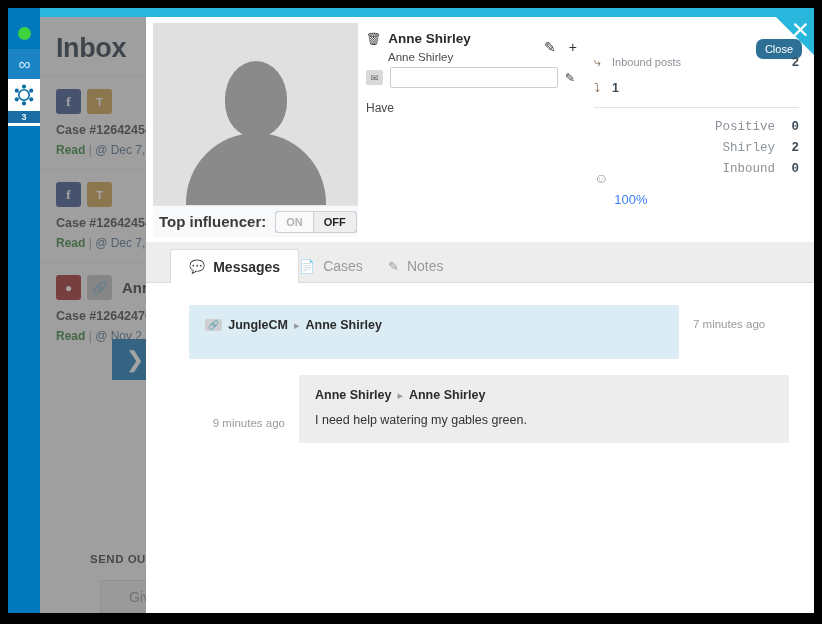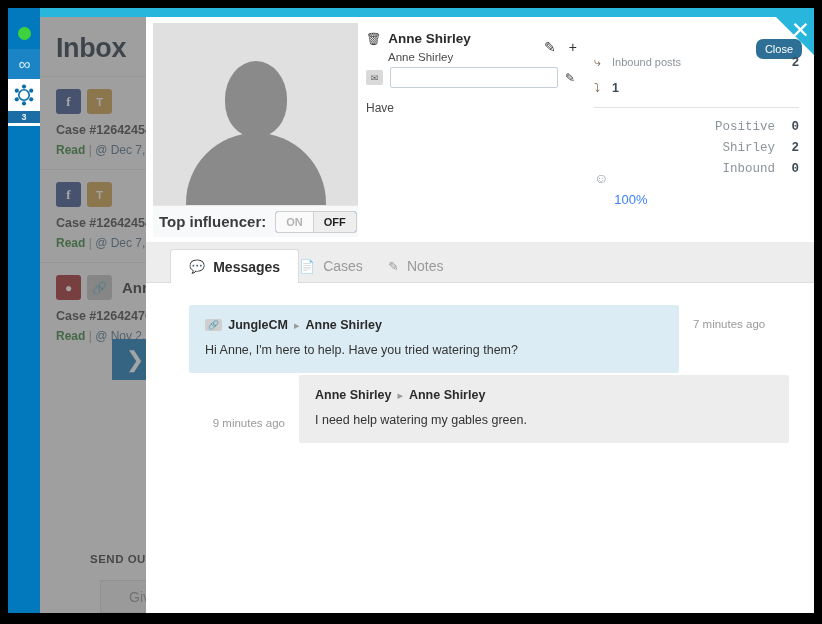--- a/index.html
+++ b/index.html
@@ -554,21 +554,20 @@
     <div id="msg-pane">
 
       <div class="bubble-row" id="row1">
         <div class="bubble bubble-in">
           <div class="bubble-head">
             <span class="link-chip">🔗</span>
             <span>JungleCM</span>
             <span class="arrow">▸</span>
             <span>Anne Shirley</span>
           </div>
-          <div class="bubble-body">Hi Anne, I'm here to help. Have you tried watering them?</div>
         </div>
         <div class="ts">7 minutes ago</div>
       </div>
 
       <div class="bubble-row" id="row2">
         <div class="ts">9 minutes ago</div>
         <div class="bubble bubble-out">
           <div class="bubble-head">
             <span>Anne Shirley</span>
             <span class="arrow">▸</span>

